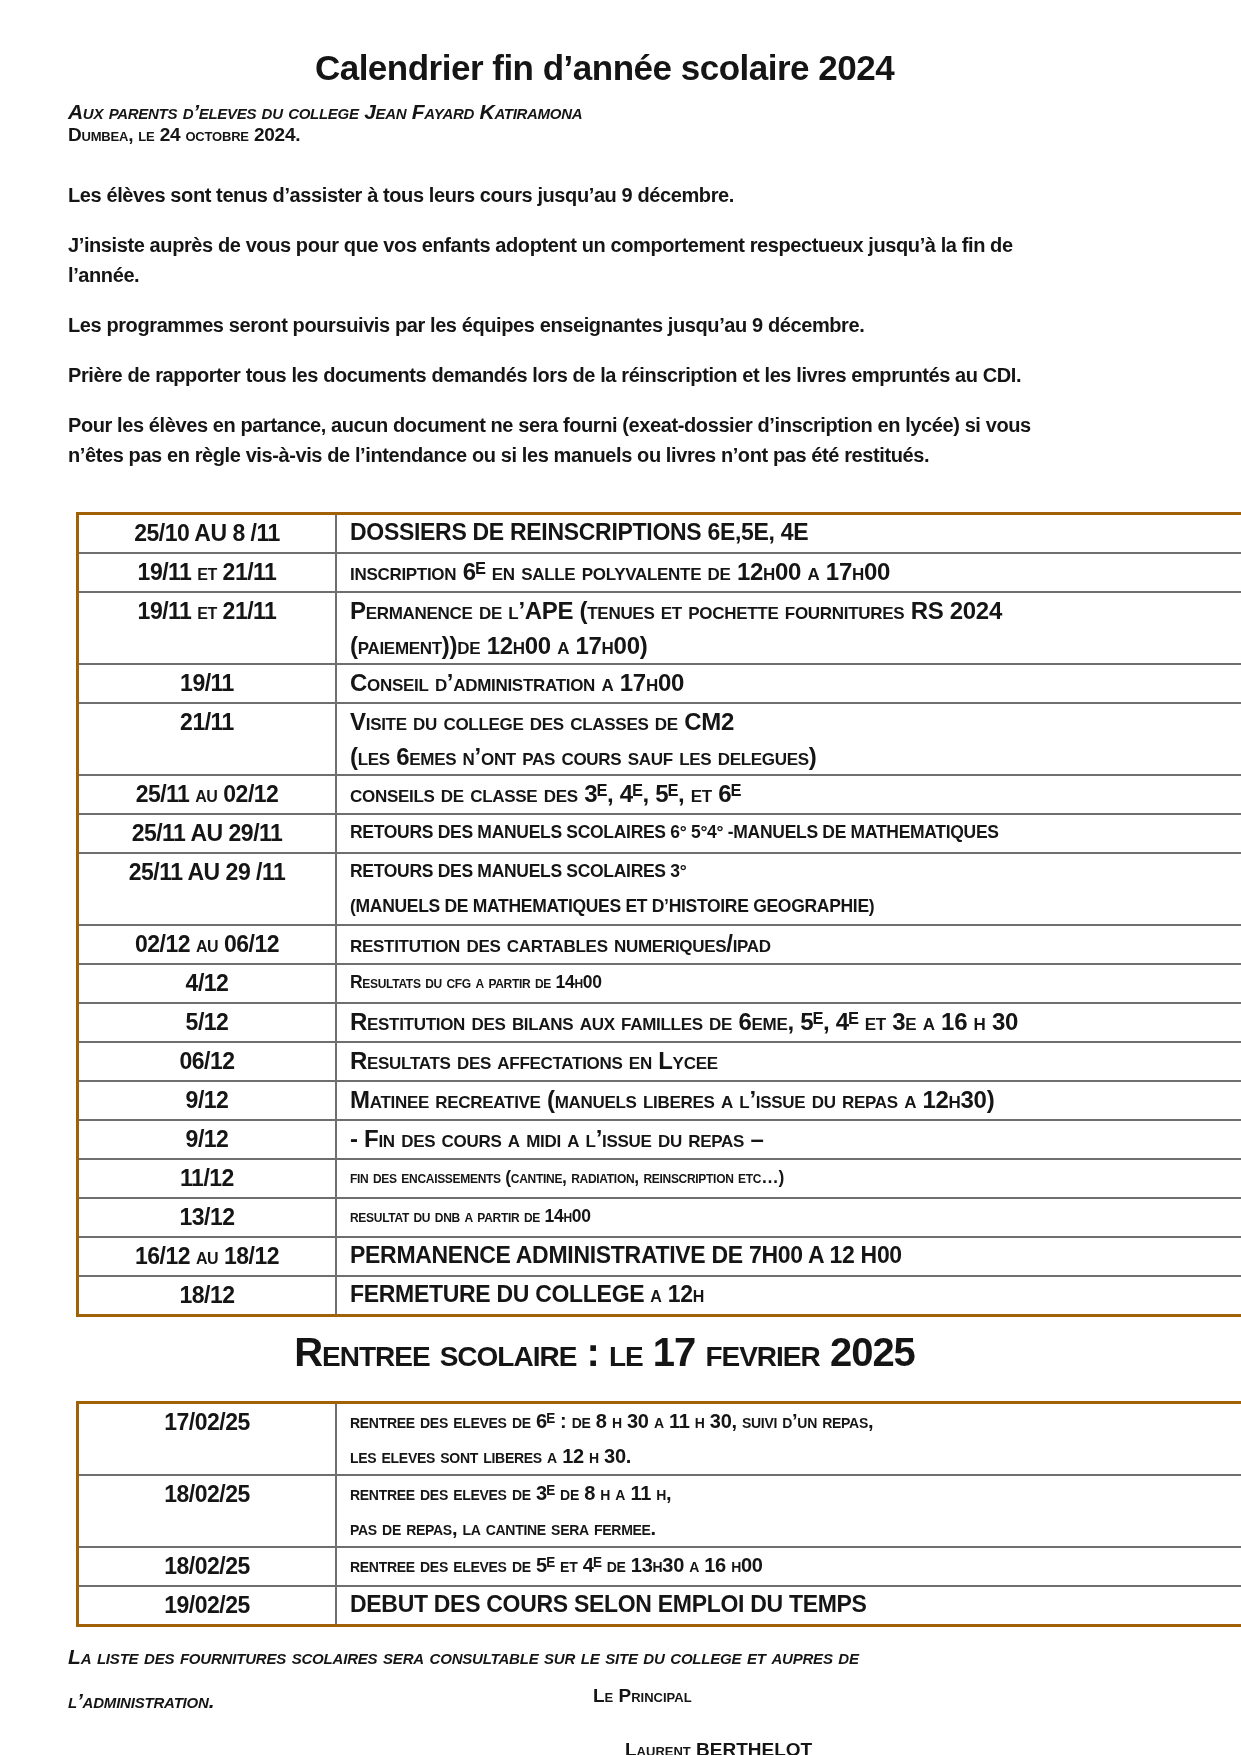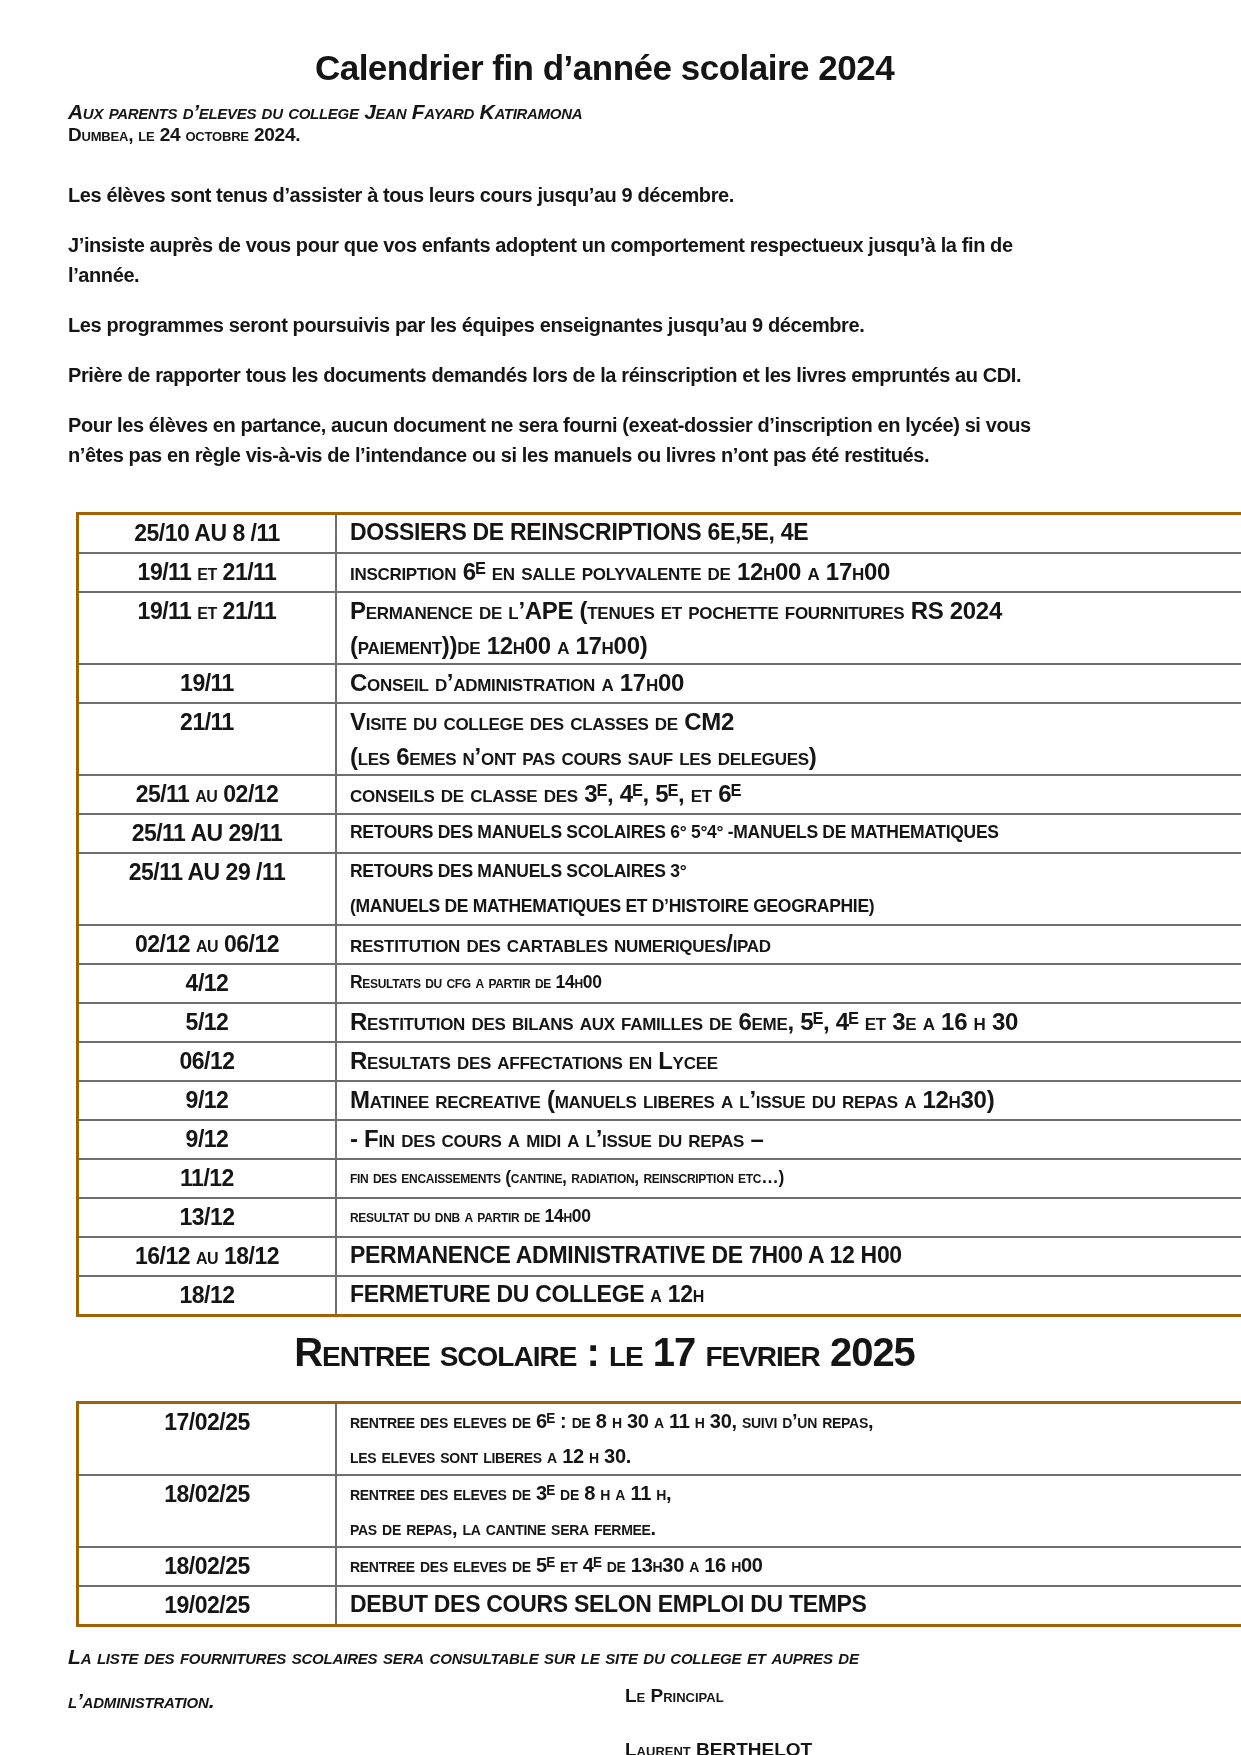--- a/index.html
+++ b/index.html
@@ -102,21 +102,21 @@
   .note{
     font-style:italic;
     font-size:21px;
     line-height:44px;
     max-width:910px;
     margin:0;
     letter-spacing:-0.2px;
   }
   .principal{
     position:absolute;
-    left:557px;
+    left:525px;
     top:50px;
     font-size:19px;
   }
   .principal-name{
     position:absolute;
     left:557px;
     top:104px;
     font-size:19px;
   }
 </style>

